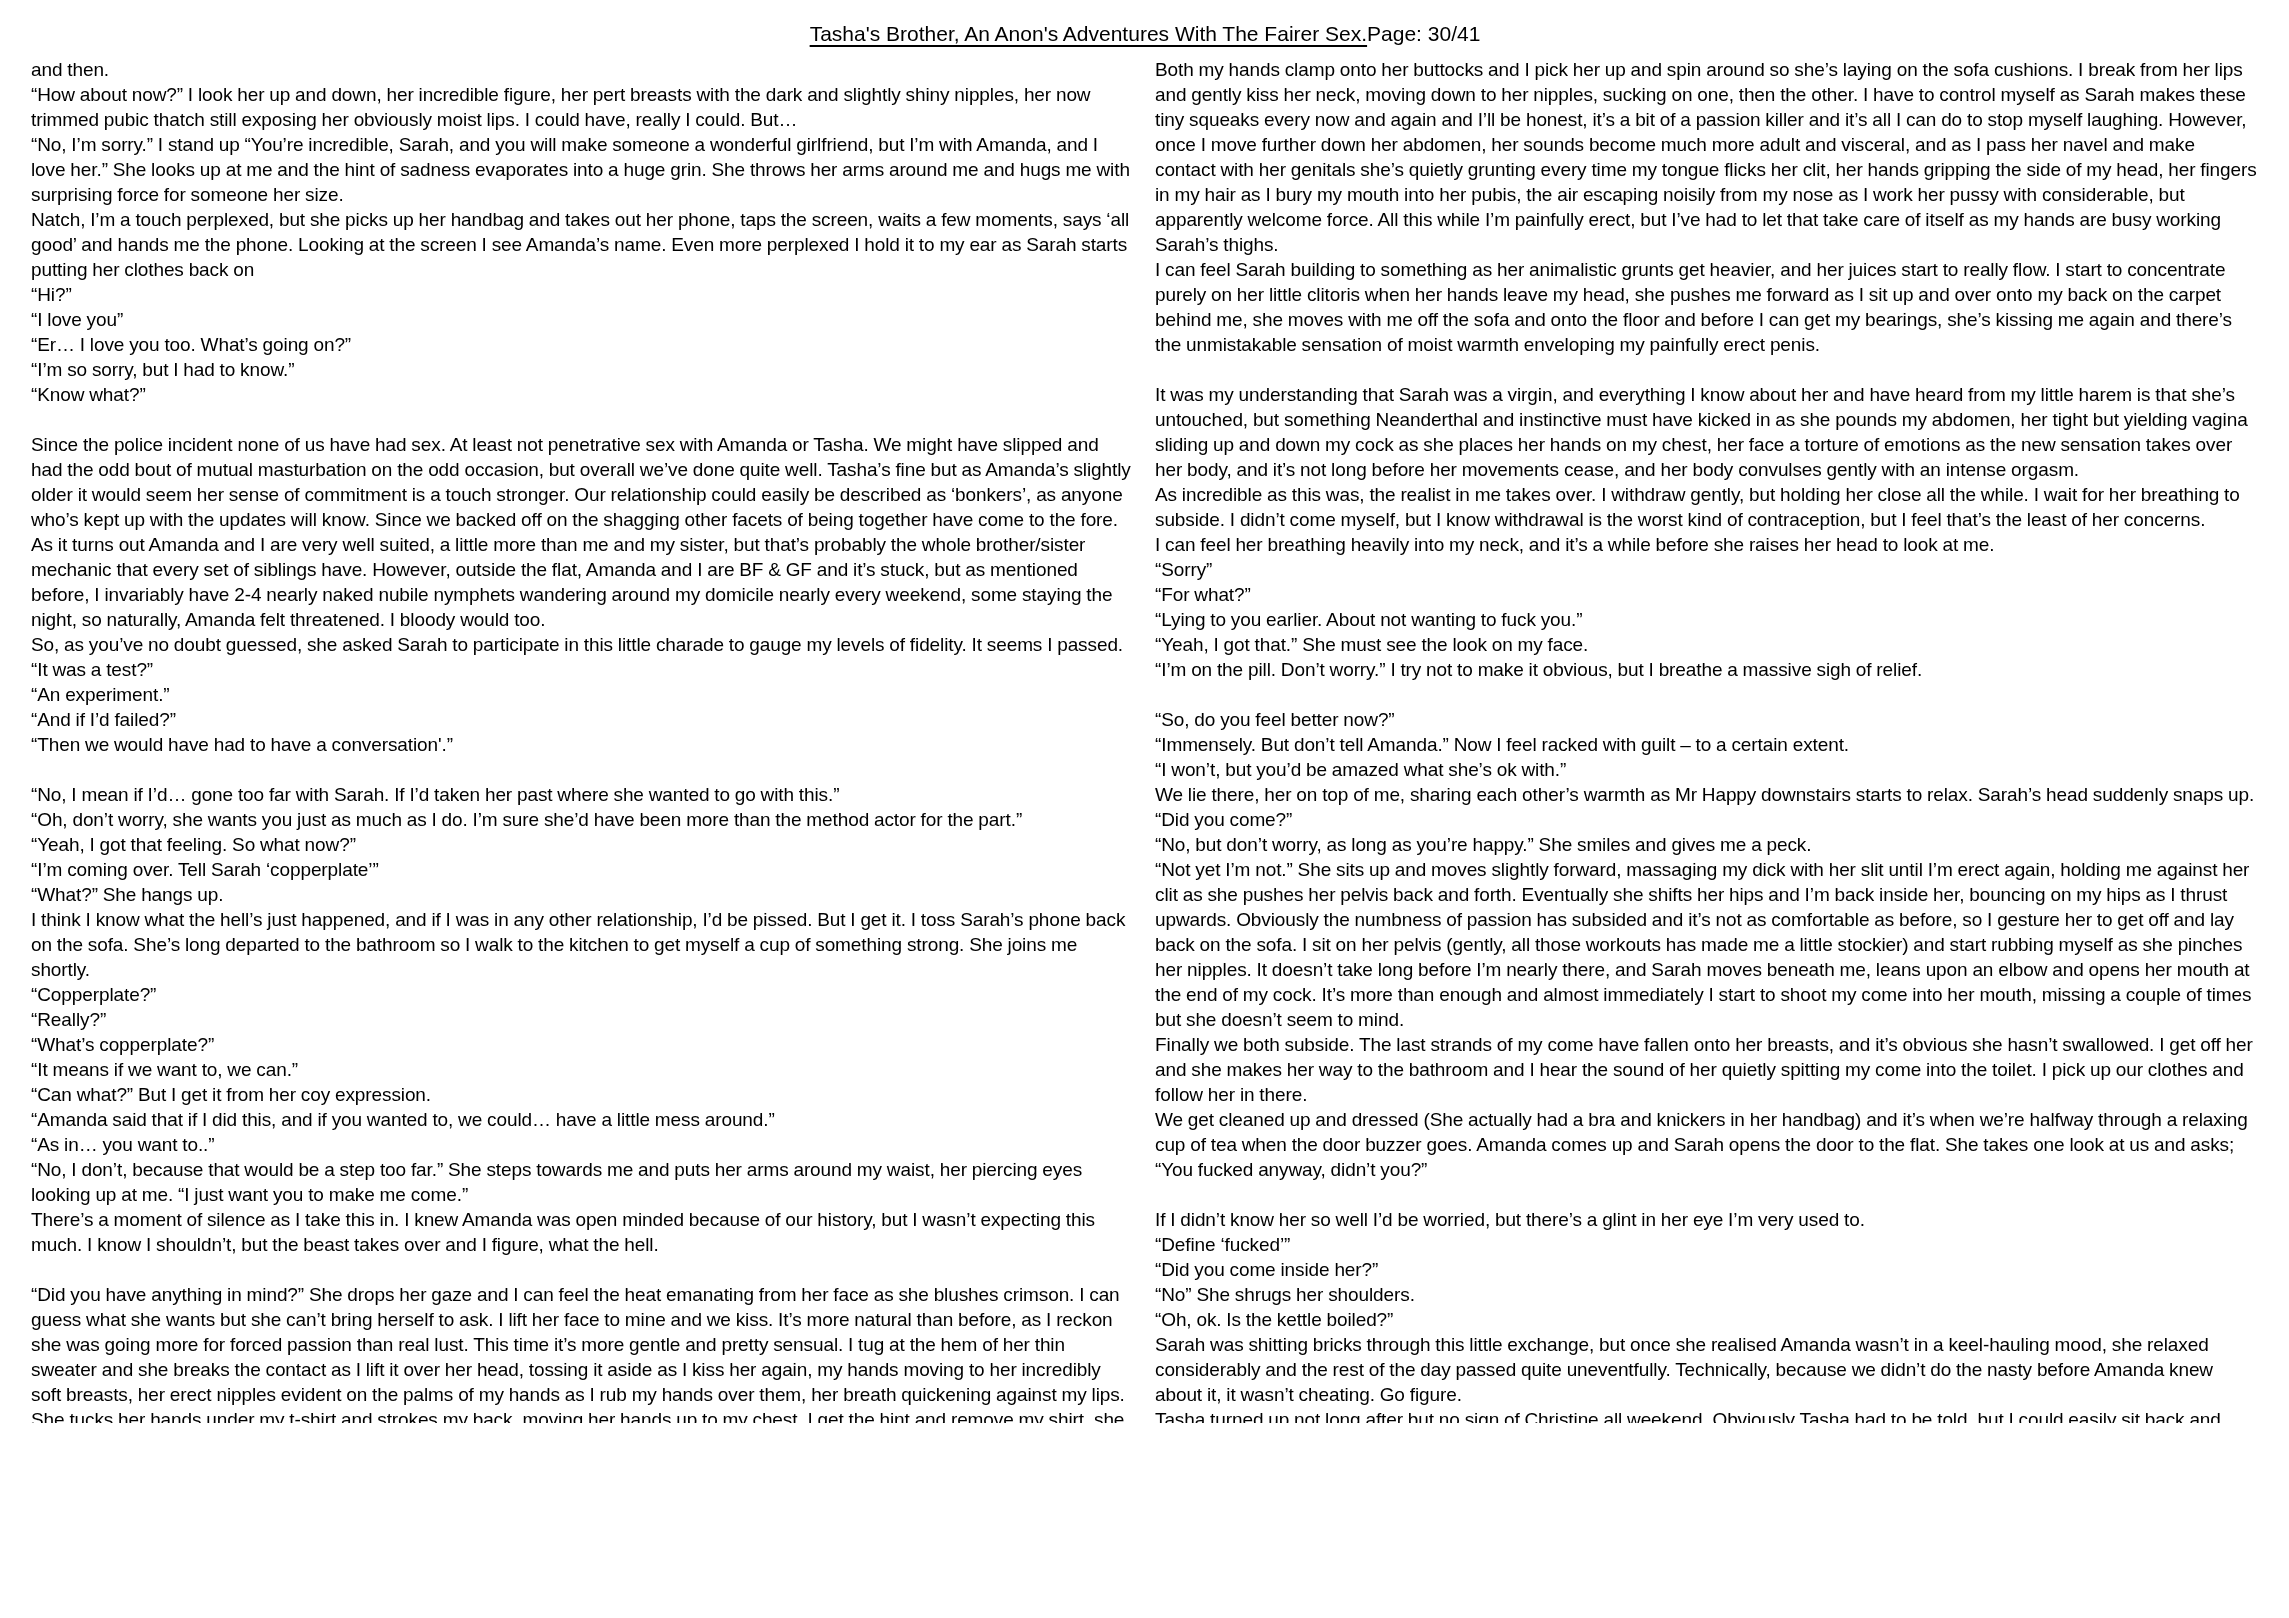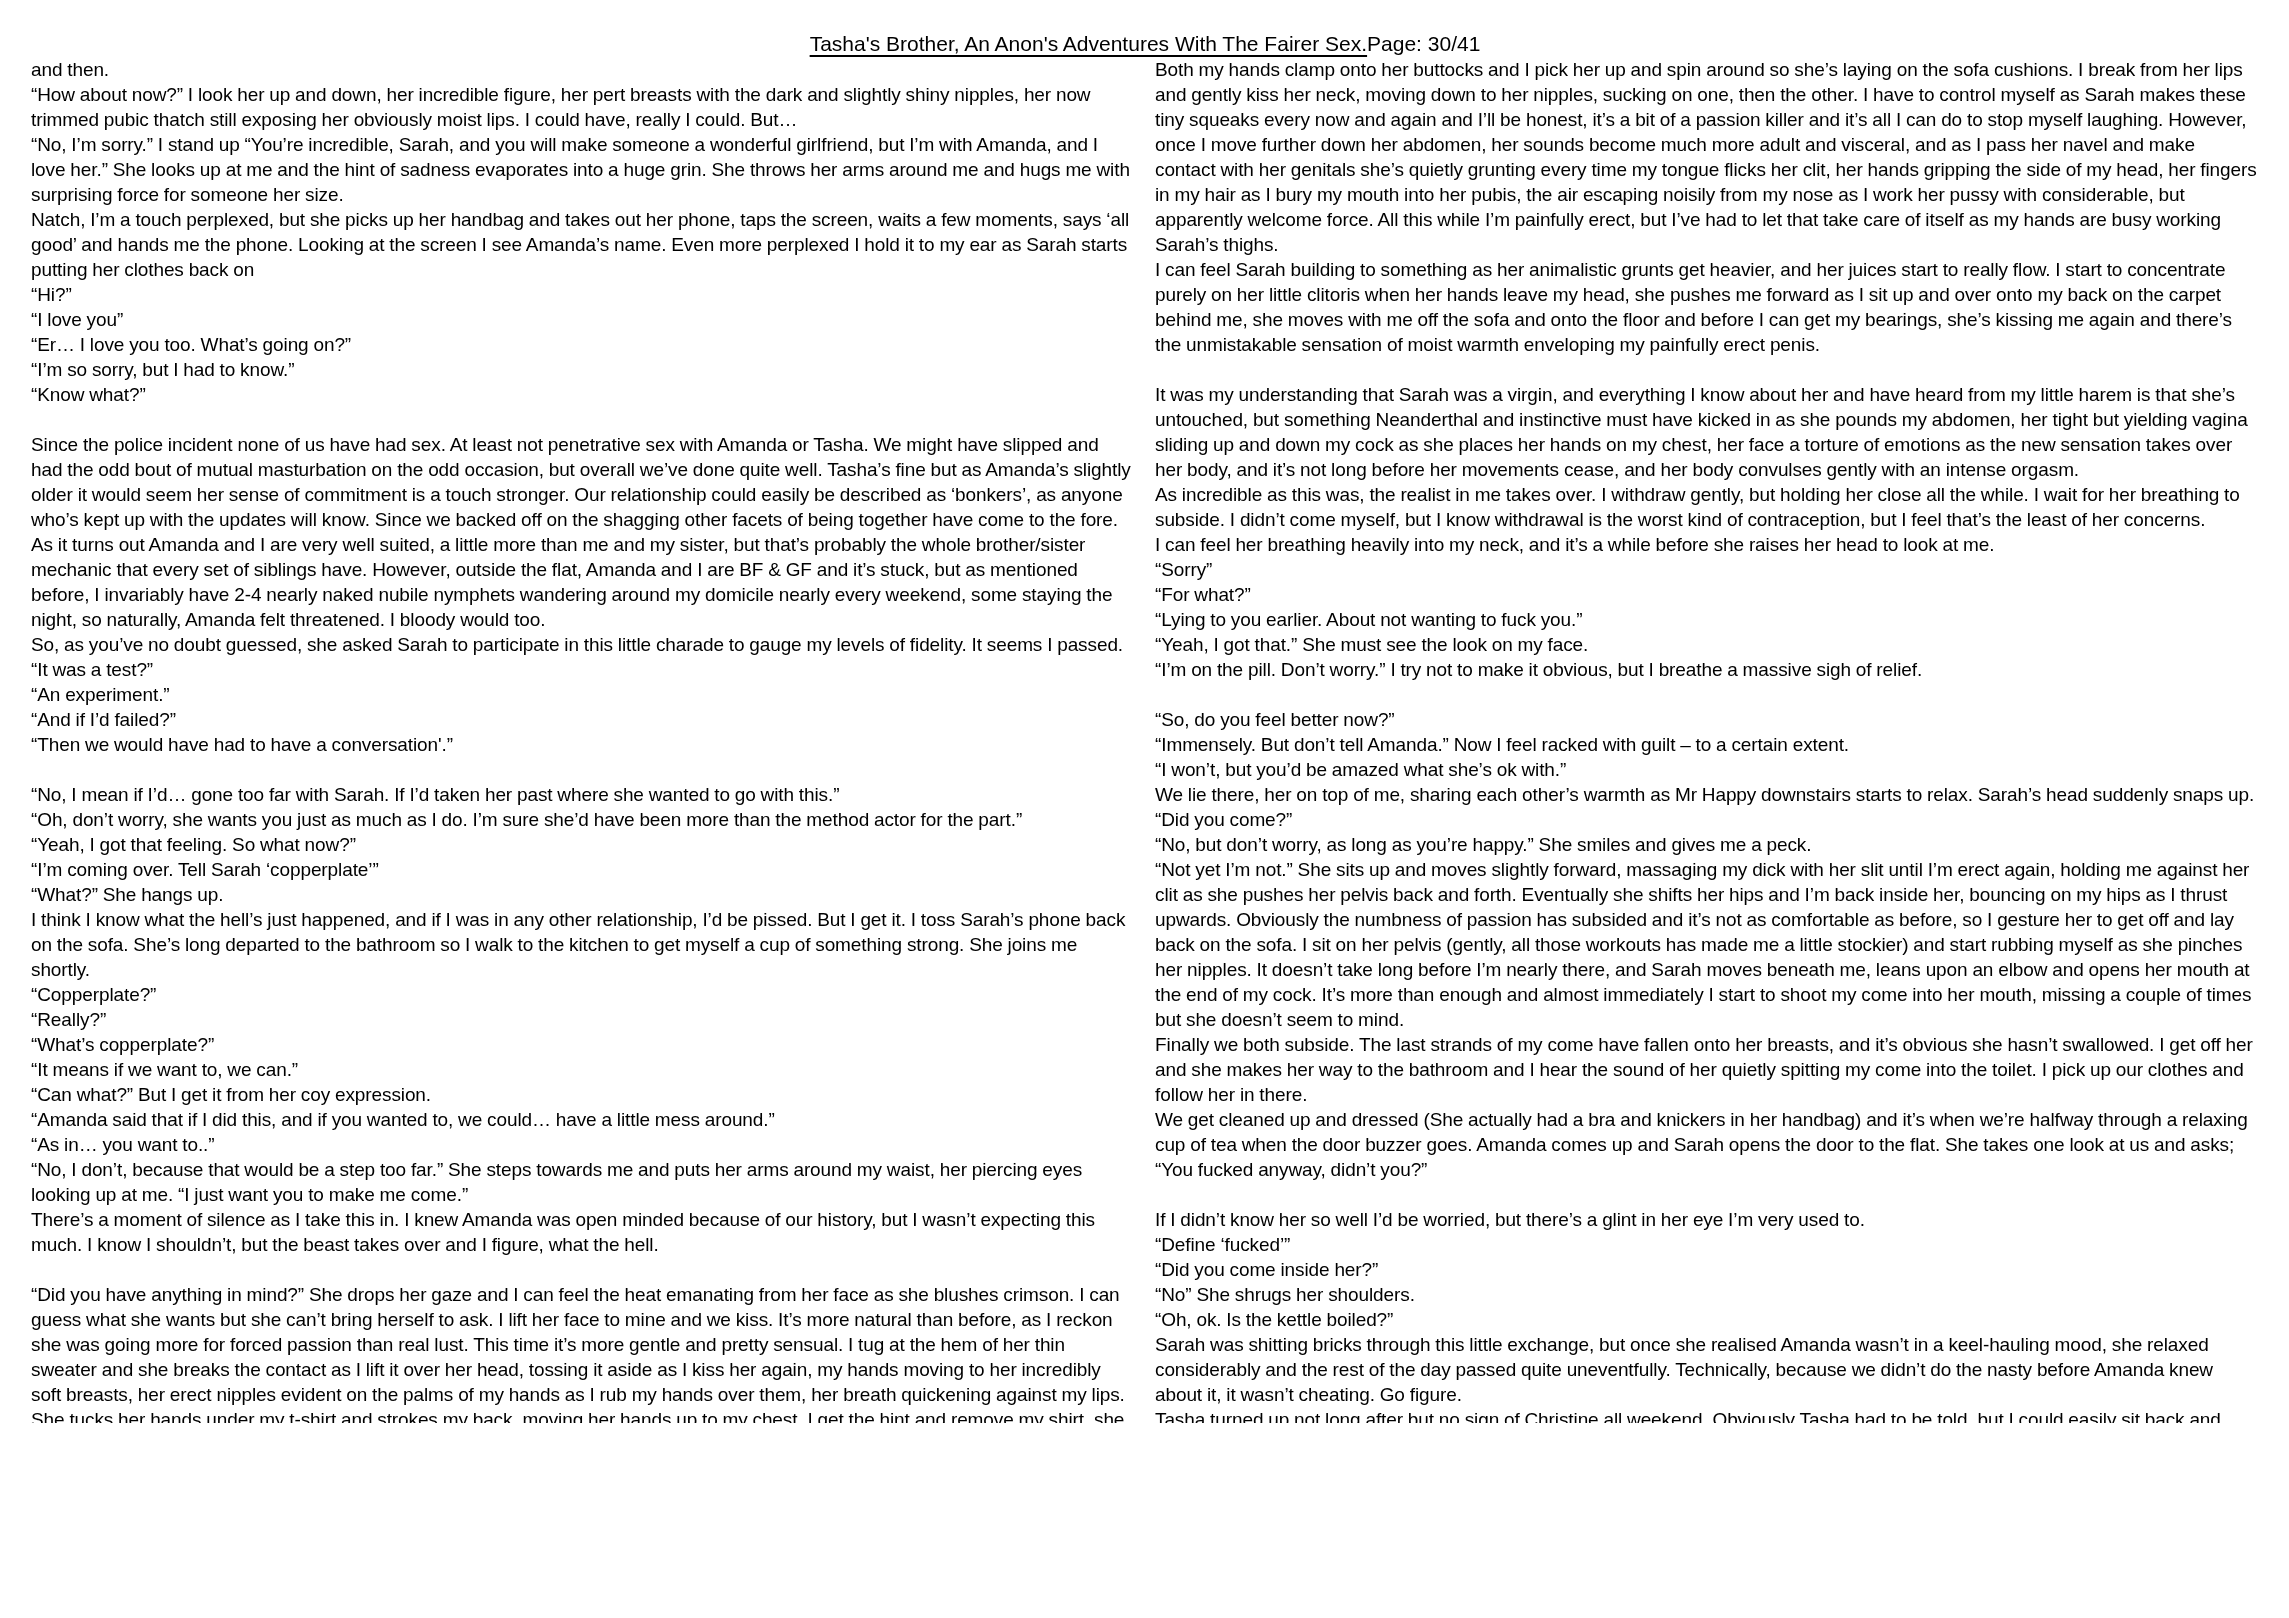--- a/index.html
+++ b/index.html
@@ -12,21 +12,21 @@
     height: 1619px;
     font-family: "Liberation Sans", sans-serif;
     color: #000000;
     -webkit-font-smoothing: none;
   }
   .page {
     position: relative;
     width: 2290px;
     height: 1423px;
     box-sizing: border-box;
-    padding: 16px;
+    padding: 6px;
     overflow: hidden;
   }
 
   
   .page-header {
     width: 100%;
     text-align: center;
     padding-top: 14.8px;
     font-size: 21px;
     line-height: 1.25;

